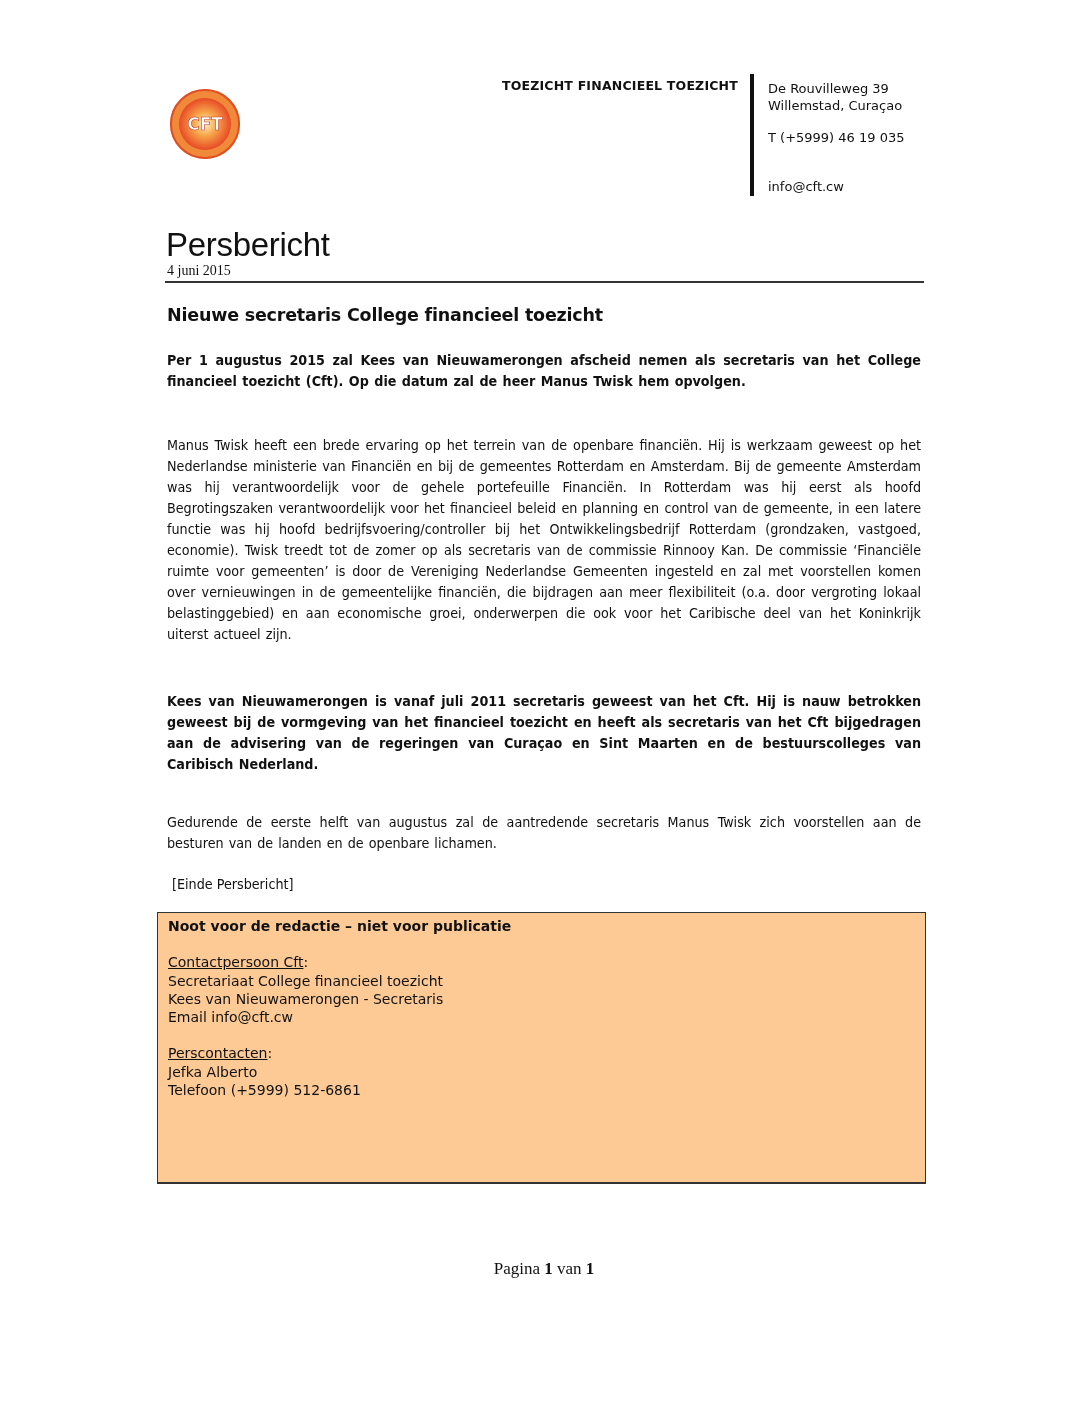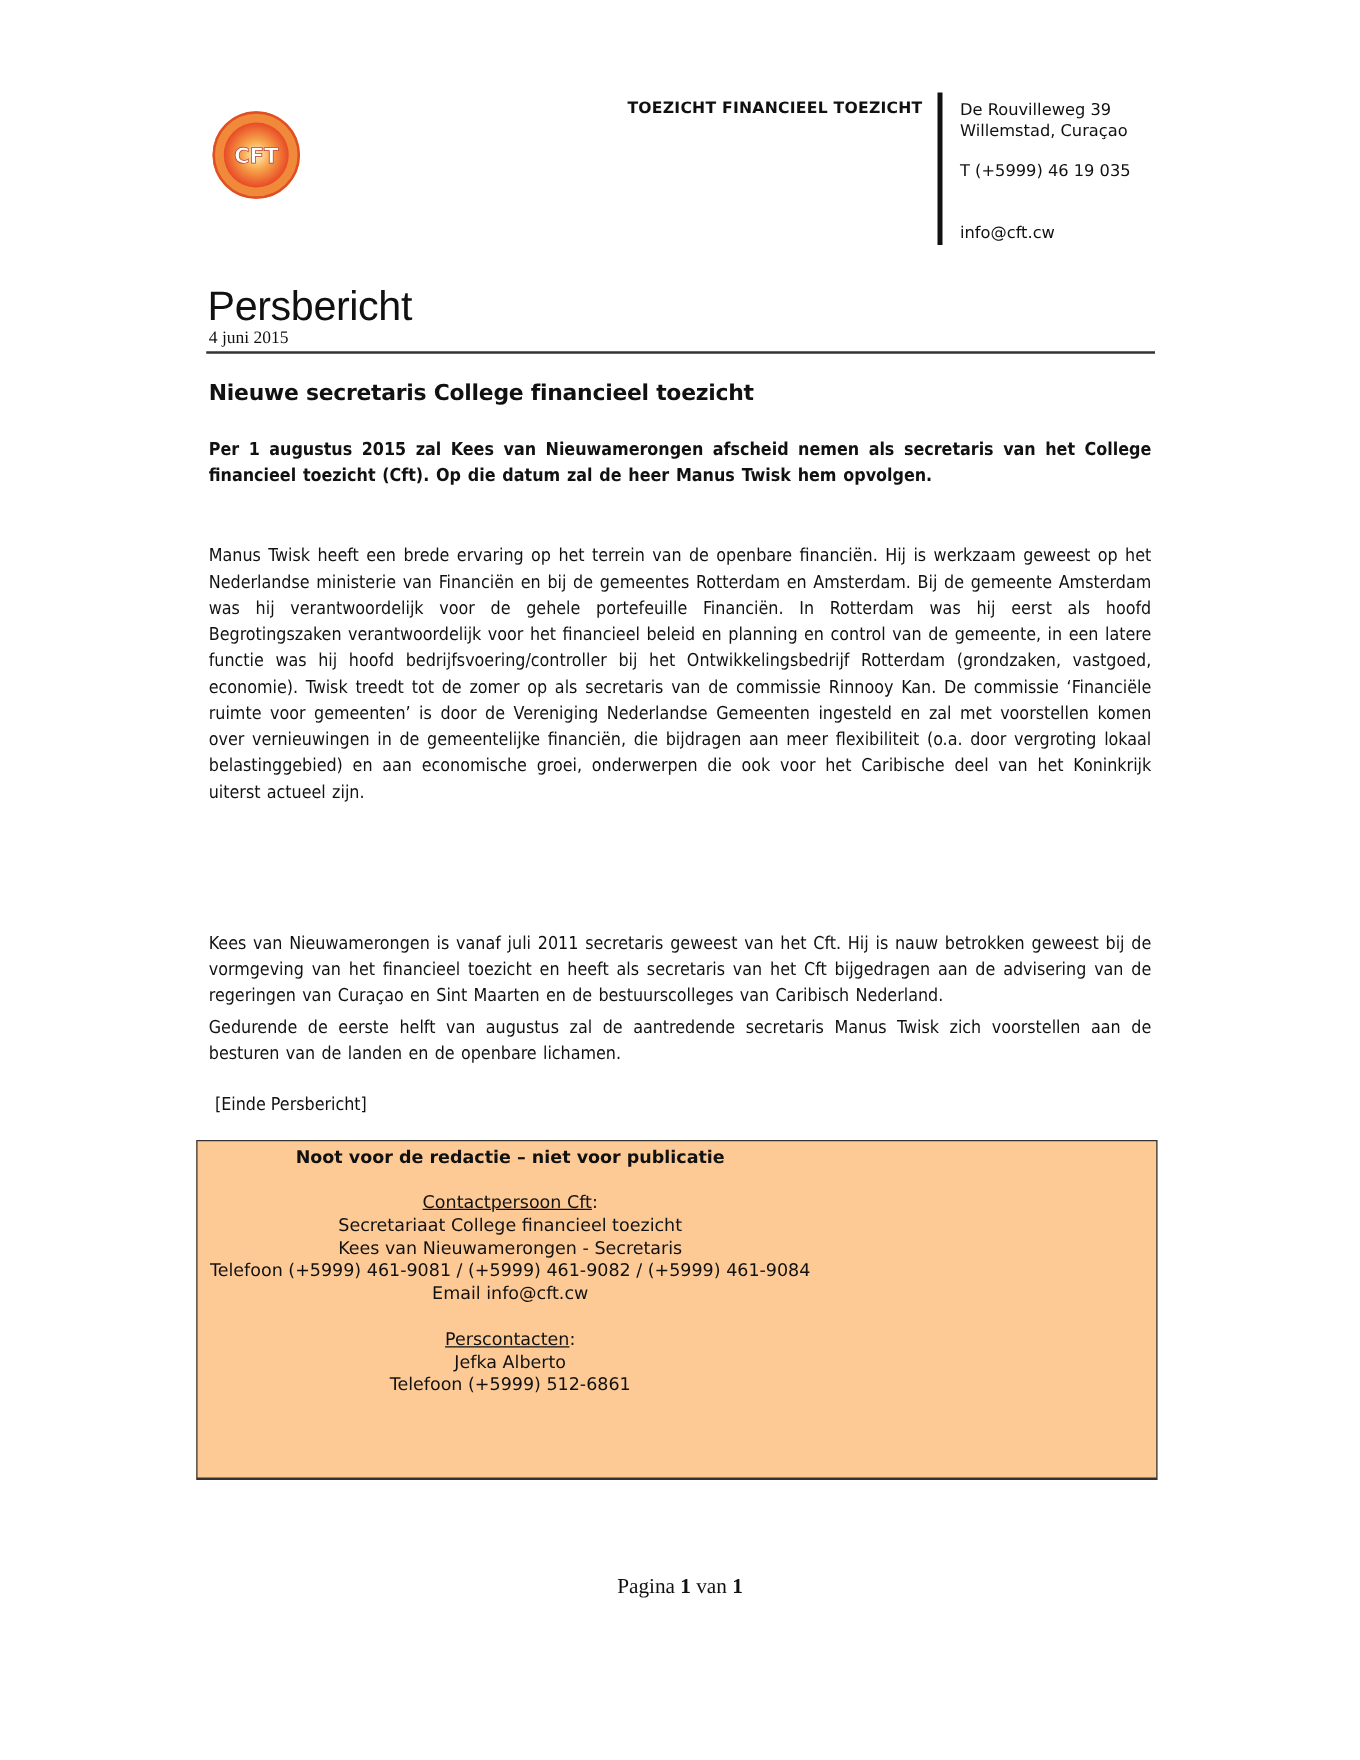--- a/index.html
+++ b/index.html
@@ -1,29 +1,29 @@
 <!DOCTYPE html>
 <html><head>
 <meta charset="utf-8">
 <style>
   html, body { margin:0; padding:0; background:#ffffff; }
   body { width:1088px; height:1408px; position:relative; overflow:hidden; font-family:"DejaVu Sans", sans-serif; color:#111; }
-  .abs { position:absolute;text-align:center; }
+  .abs { position:absolute; }
   .logo { left:169px; top:88px; width:72px; height:72px; }
   .org-name { left:486px; top:78px; width:252px; text-align:right; font-weight:bold; font-size:12.5px; letter-spacing:0.2px; }
   .vrule { left:750px; top:74px; width:4px; height:122px; background:#111; }
   .addr { left:768px; font-size:13px; line-height:17px; }
   .title { left:166px; top:226px; font-family:"Liberation Sans", sans-serif; font-size:33px; font-weight:normal; letter-spacing:-0.3px; }
   .date { left:167px; top:263px; font-family:Liberation Serif, serif; font-size:14px; }
   .hrule { left:165px; top:281px; width:759px; height:2px; background:#333; }
   .heading { left:167px; top:305px; font-size:17.5px; font-weight:bold; letter-spacing:-0.2px; }
   .para { left:167px; width:754px; font-family:"DejaVu Sans Condensed","DejaVu Sans", sans-serif; font-size:14.2px; line-height:21px; text-align:justify; word-spacing:1px; font-stretch:condensed; }
   .para.lead { font-weight:bold; top:350px; }
   .p1 { top:435px; }
-  .p2 { top:745px; }
+  .p2 { top:691px;font-weight:bold; }
   .p3 { top:812px; }
   .einde { left:172px; top:876px; font-size:14.2px; font-stretch:condensed; }
   .note { left:157px; top:912px; width:769px; height:272px; background:#fdca96; border:1px solid #333; border-bottom:2px solid #333; box-sizing:border-box; }
   .note-inner { position:absolute; left:10px; top:4px; font-size:14px; line-height:18.2px; }
   .note-title { font-weight:bold; }
   .u { text-decoration:underline; }
   .footer { left:0; width:1088px; top:1259px; text-align:center; font-family:Liberation Serif, serif; font-size:17px; }
   .footer b { font-weight:bold; }
 </style>
 </head>
@@ -65,21 +65,20 @@
 
 <div class="abs einde">[Einde Persbericht]</div>
 
 <div class="abs note">
   <div class="note-inner">
     <div class="note-title">Noot voor de redactie – niet voor publicatie</div>
     <div>&nbsp;</div>
     <div><span class="u">Contactpersoon Cft</span>:</div>
     <div>Secretariaat College financieel toezicht</div>
     <div>Kees van Nieuwamerongen - Secretaris</div>
-    <div>Telefoon (+5999)  461-9081 / (+5999) 461-9082 / (+5999) 461-9084</div>
     <div>Email info@cft.cw</div>
     <div>&nbsp;</div>
     <div><span class="u">Perscontacten</span>:</div>
     <div>Jefka Alberto</div>
     <div>Telefoon (+5999)  512-6861</div>
   </div>
 </div>
 
 <div class="abs footer">
   <span>Pagina</span>

